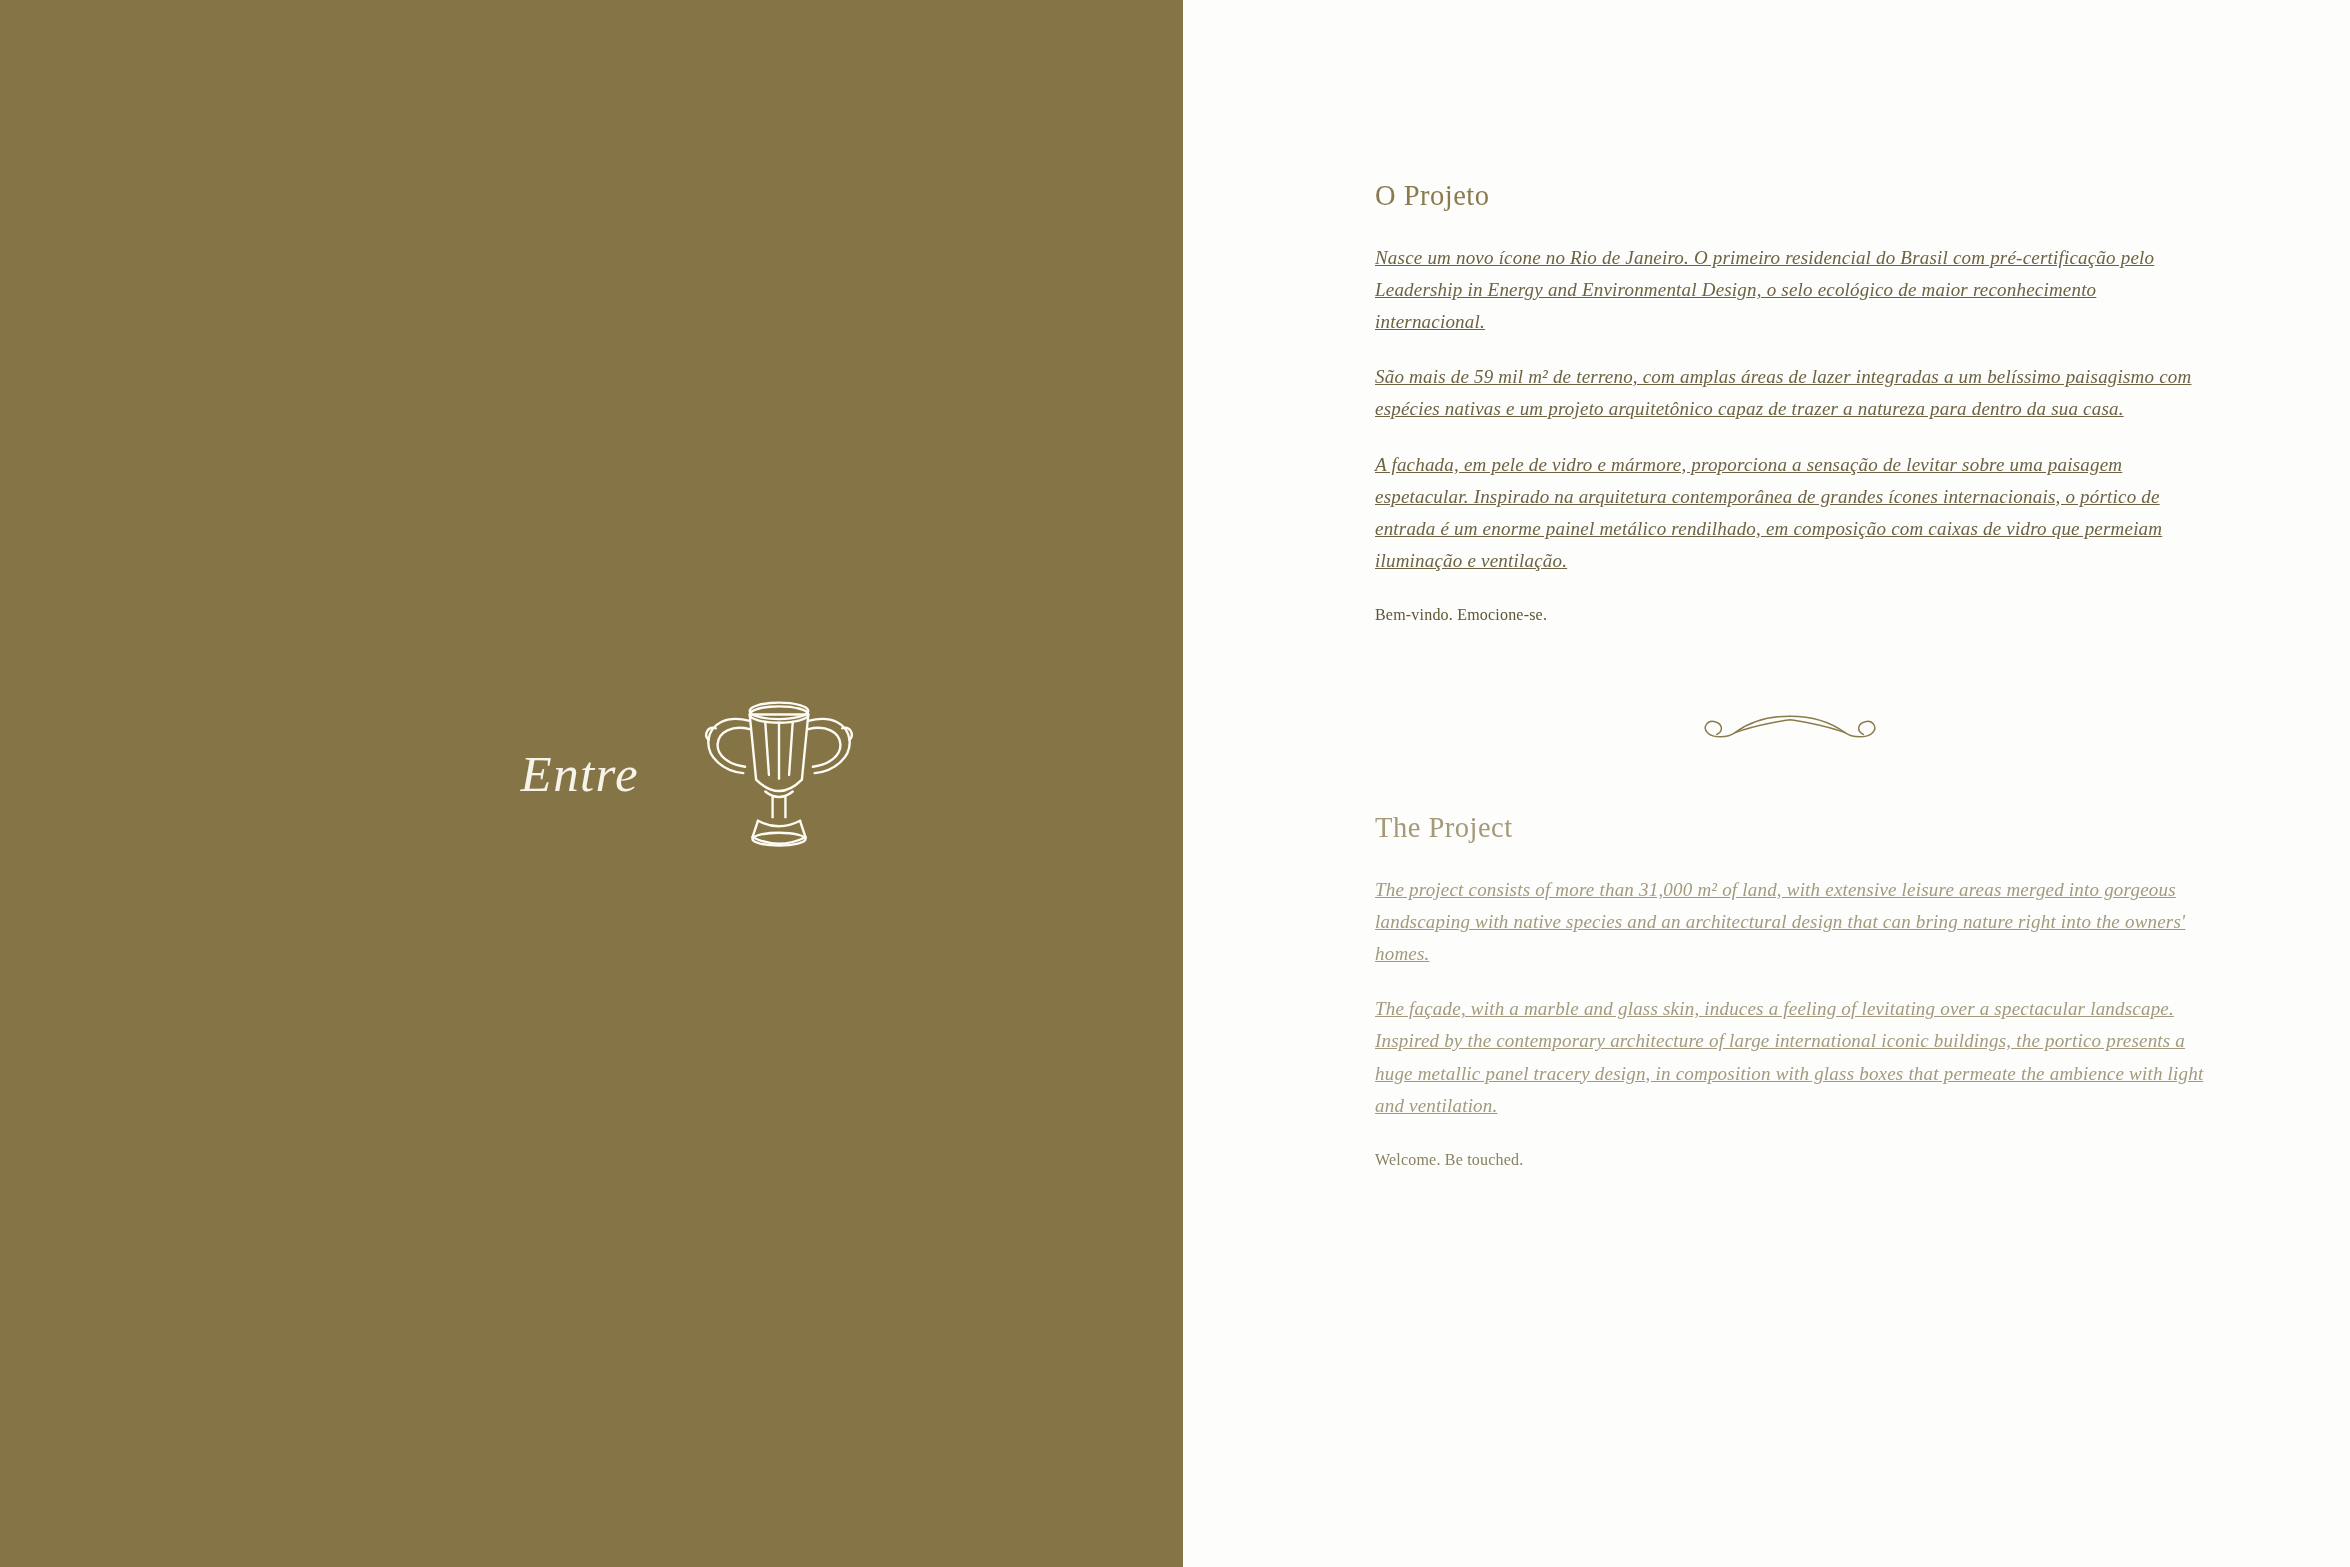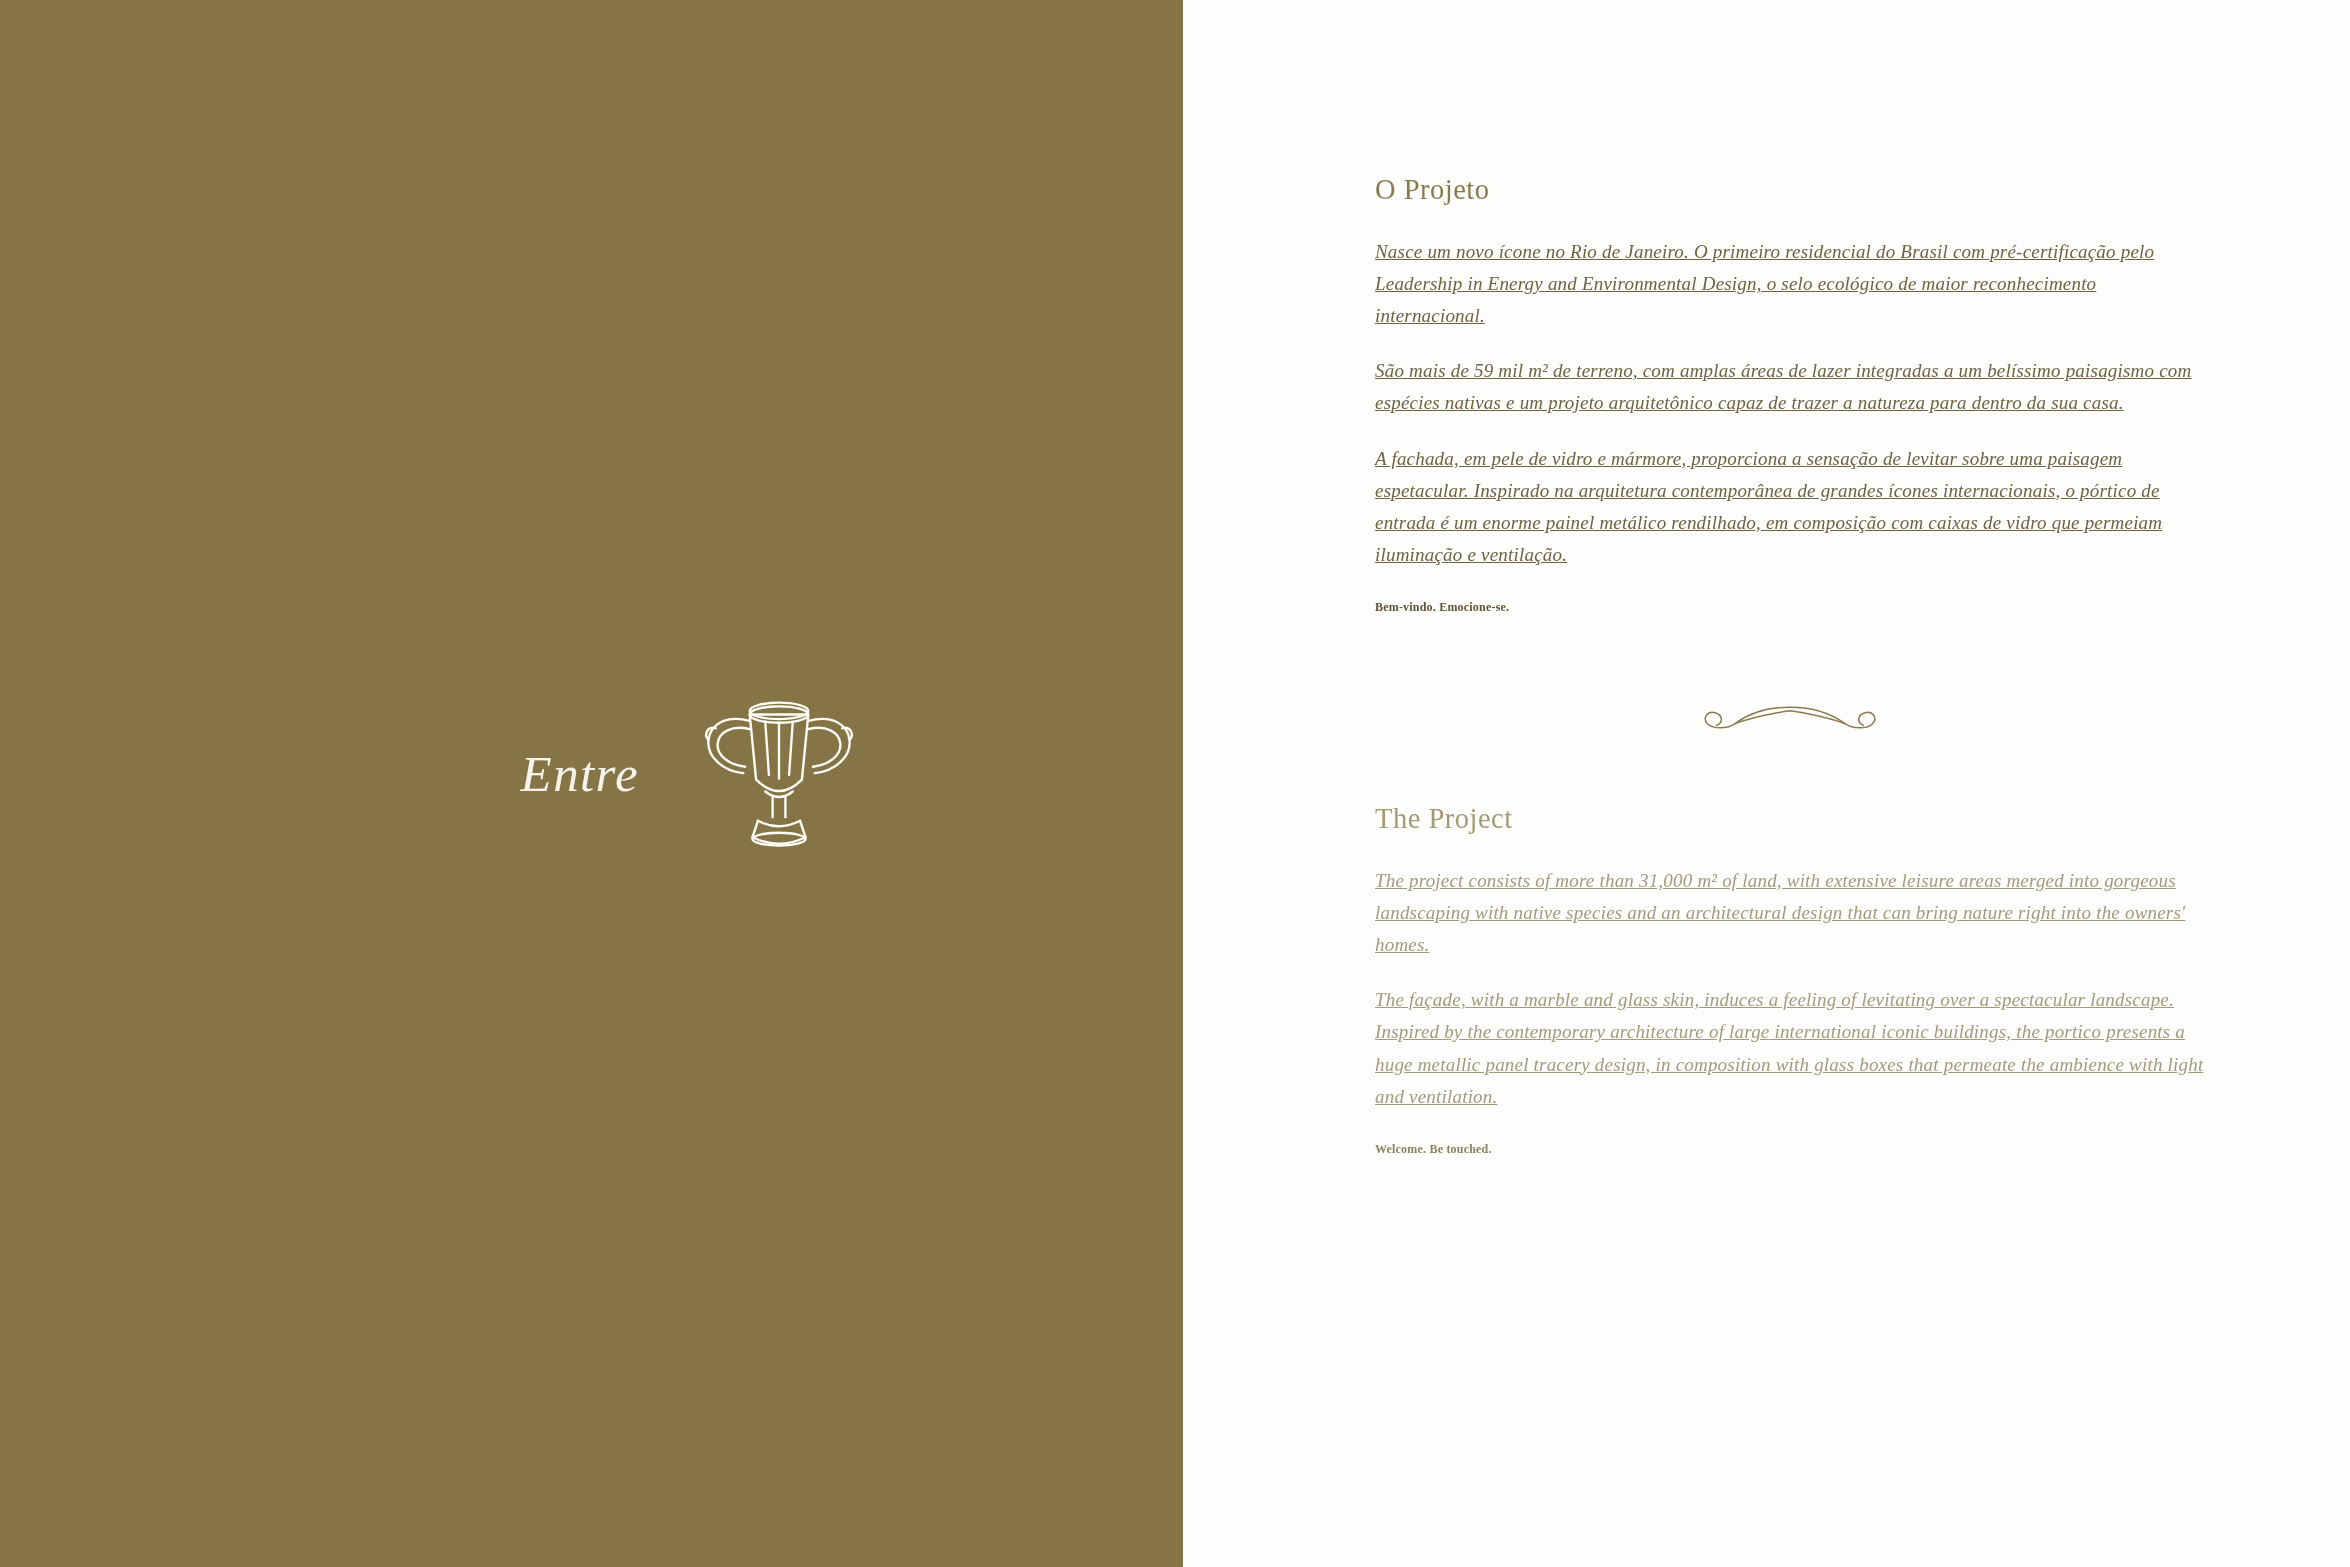--- a/index.html
+++ b/index.html
@@ -61,21 +61,21 @@
   .right-panel {
     position: relative;
     width: 1168px;
     height: 1568px;
     background: #fdfdfb;
     flex: 0 0 1168px;
   }
   .content {
     position: absolute;
     left: 192px;
-    top: 174px;
+    top: 180px;
     width: 831px;
   }
   .heading {
     font-family: "Liberation Serif", serif;
     font-size: 28.5px;
     color: #8a7b4e;
     letter-spacing: 0.5px;
     margin: 0 0 30px 0;
     font-weight: 400;
   }
@@ -90,22 +90,22 @@
     color: #6d6242;
     margin: 0 0 23px 0;
     letter-spacing: 0.2px;
     text-decoration: underline;
   }
   .para.en {
     color: #a39a7e;
   }
   .closing {
     font-family: "Liberation Serif", serif;
-    font-size: 12px;
-    font-weight: bold;
+    font-size: 16px;
+    font-weight: normal;
     color: #5e5534;
     margin: 29px 0 0 0;
     letter-spacing: 0.2px;
   }
   .closing.en {
     color: #8a8160;
   }
   .divider {
     width: 831px;
     height: 55px;

